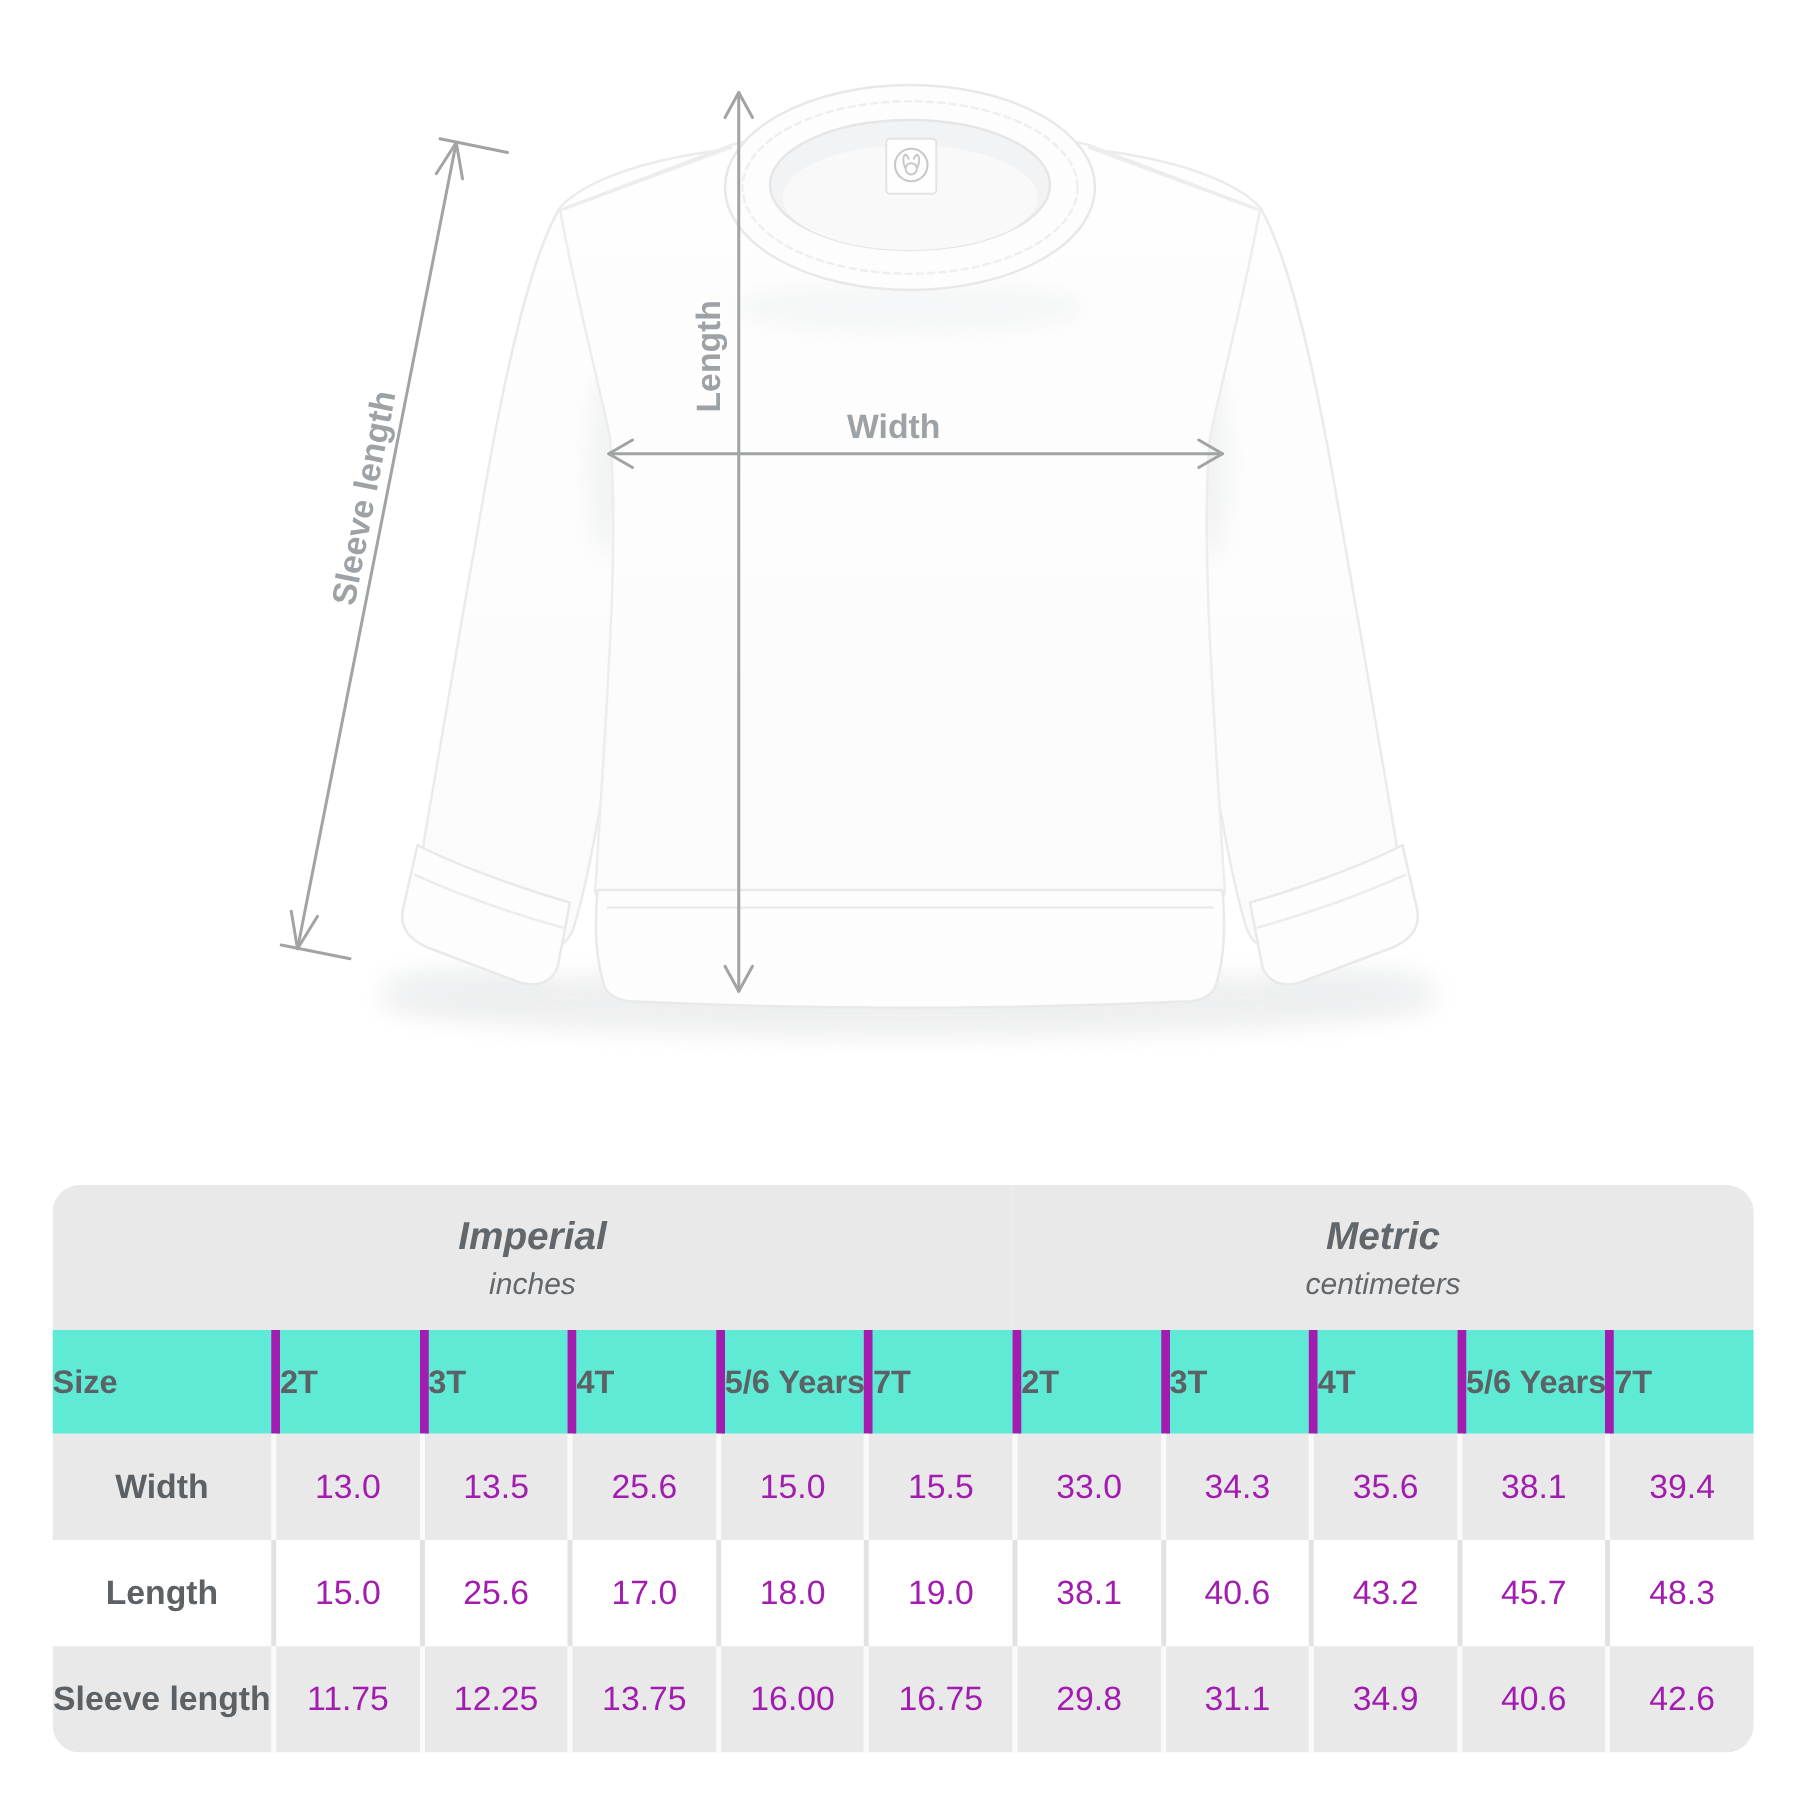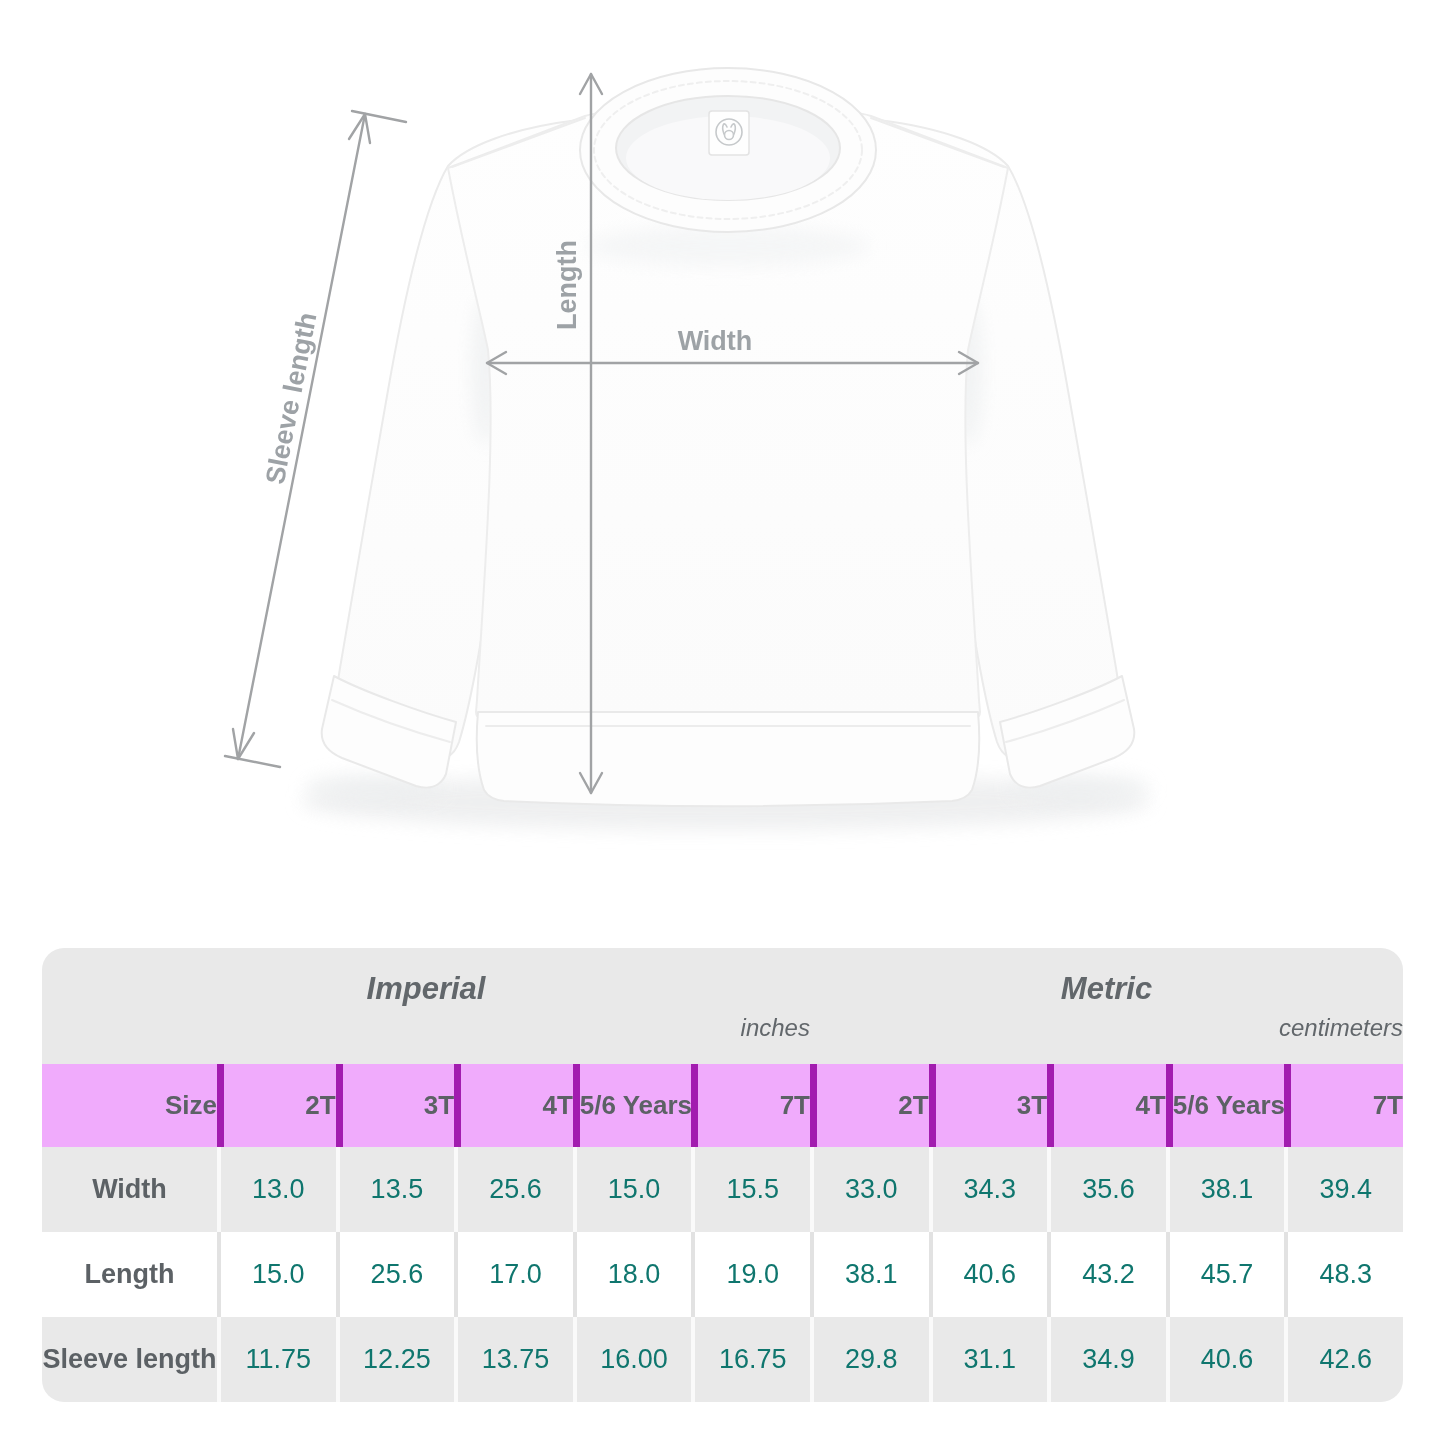--- a/index.html
+++ b/index.html
@@ -18,29 +18,29 @@
 
   
   .table-wrap {
     position:absolute; left:42px; top:948px; width:1361px;
     border-radius:22px; overflow:hidden;
   }
   table.size-table { width:100%; border-collapse:separate; border-spacing:0; table-layout:fixed; }
   table.size-table col.c-first { width:175px; }
   .band th { height:116px; background:#e9e9e9; text-align:center; vertical-align:middle; }
   .unit-name { font-style:italic; font-weight:bold; font-size:31px; color:#62676b; }
-  .unit-sub  { font-style:italic; font-weight:normal; font-size:24px; color:#62676b; margin-top:7px;text-align:right; }
+  .unit-sub  { font-style:italic; font-weight:normal; font-size:24px; color:#62676b; margin-top:7px; }
   .head th {
-    height:83px; background:#f0abfc; text-align:right; vertical-align:middle;
+    height:83px; background:#5eead4; text-align:left; vertical-align:middle;
     font-weight:bold; font-size:26px; color:#5c6165; white-space:nowrap;
   }
   .head th + th { border-left:7px solid #a21caf; }
   tbody td {
     height:85px; text-align:center; vertical-align:middle;
-    font-size:27px; color:#0f766e; white-space:nowrap; background:#ffffff;
+    font-size:27px; color:#a21caf; white-space:nowrap; background:#ffffff;
   }
   tbody tr:nth-child(odd) td { background:#e9e9e9; }
   tbody tr:nth-child(even) td + td { border-left:4px solid #e2e2e2; }
   tbody tr:nth-child(odd)  td + td { border-left:4px solid #fafafa; }
   tbody td.row-label { font-weight:bold; color:#5c6165; }
 </style>
 </head>
 <body>
 
 <div class="screen">

